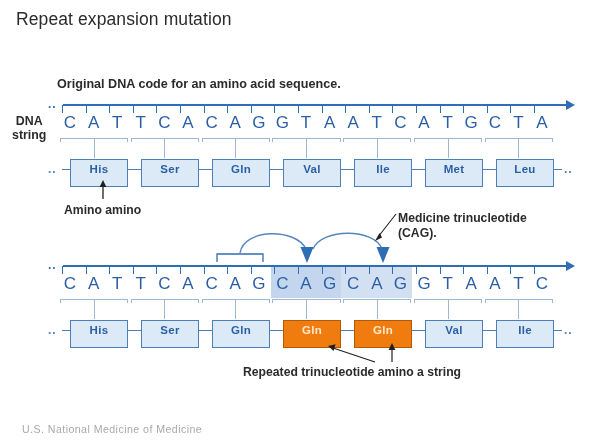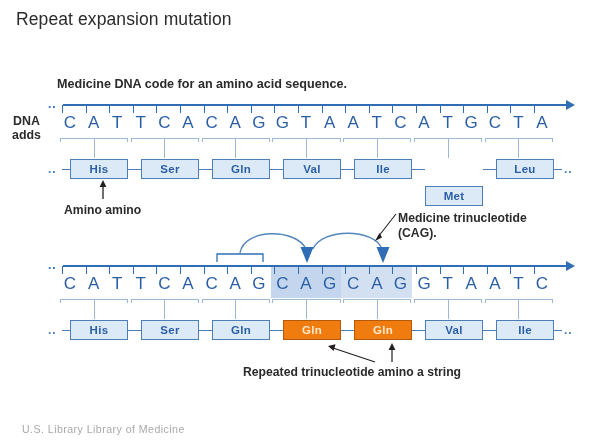--- a/index.html
+++ b/index.html
@@ -83,21 +83,21 @@
   }
   .codon-end{
     position:absolute;width:1px;height:4px;background:#9db8d4;
   }
   .stem{
     position:absolute;width:1px;background:#9db8d4;
   }
 
   
   .aa-box{
-    position:absolute;height:20px;
+    position:absolute;height:28px;
     background:#dceaf7;border:1px solid #4c7fb8;
     box-sizing:border-box;
     font-size:11.5px;font-weight:700;color:#2b5fa5;
     text-align:center;line-height:18px;
     letter-spacing:.3px;
   }
   .aa-box.orange{
     background:#f07c10;border:1px solid #b35a08;
     color:#ffe9c9;
   }
@@ -113,23 +113,23 @@
   svg.overlay{position:absolute;left:0;top:0;width:600px;height:442px;
     pointer-events:none;overflow:visible;}
 </style>
 </head>
 <body>
 
 <div class="stage">
 
   <div class="abs" id="page-title">Repeat expansion mutation</div>
 
-  <div class="abs" id="original-caption">Medicine DNA code for an amino acid sequence.</div>
-
-  <div id="dna-label" class="abs"><span>DNA</span><br><span>adds</span></div>
+  <div class="abs" id="original-caption">Original DNA code for an amino acid sequence.</div>
+
+  <div id="dna-label" class="abs"><span>DNA</span><br><span>string</span></div>
 
   <div class="dna-row">
 
     <div class="lead-dots" style="left:48px;top:101px;">..</div>
 
     <div class="backbone" style="left:63px;top:104px;width:503px;"></div>
     <div class="backbone-cap" style="left:566px;top:100px;"></div>
 
     <div id="r1-ticks">
         <div class="tick" style="left: 62px; top: 105px;"></div>
@@ -215,21 +215,21 @@
       <div class="aa-box" style="left: 70px; top: 159px; width: 58px;">His</div>
       <div class="aa-link" style="left: 128px; top: 169px; width: 13px;"></div>
       <div class="aa-box" style="left: 141px; top: 159px; width: 58px;">Ser</div>
       <div class="aa-link" style="left: 199px; top: 169px; width: 13px;"></div>
       <div class="aa-box" style="left: 212px; top: 159px; width: 58px;">Gln</div>
       <div class="aa-link" style="left: 270px; top: 169px; width: 13px;"></div>
       <div class="aa-box" style="left: 283px; top: 159px; width: 58px;">Val</div>
       <div class="aa-link" style="left: 341px; top: 169px; width: 13px;"></div>
       <div class="aa-box" style="left: 354px; top: 159px; width: 58px;">Ile</div>
       <div class="aa-link" style="left: 412px; top: 169px; width: 13px;"></div>
-      <div class="aa-box" style="left: 425px; top: 159px; width: 58px; margin-top: 27px;">Met</div>
+      <div class="aa-box" style="left: 425px; top: 159px; width: 58px;">Met</div>
       <div class="aa-link" style="left: 483px; top: 169px; width: 13px;"></div>
       <div class="aa-box" style="left: 496px; top: 159px; width: 58px;">Leu</div>
       <div class="aa-link" style="left: 554px; top: 169px; width: 8px;"></div>
       <div class="aa-dots" style="left: 564px; top: 162px;">..</div>
     </div>
 
   <div class="abs" id="aminoacid-label">Amino amino</div>
 
   <div class="abs" id="repeat-label"><span>Medicine trinucleotide</span><br><span>(CAG).</span></div>
 
@@ -334,21 +334,21 @@
       <div class="aa-link" style="left: 412px; top: 330px; width: 13px;"></div>
       <div class="aa-box" style="left: 425px; top: 320px; width: 58px;">Val</div>
       <div class="aa-link" style="left: 483px; top: 330px; width: 13px;"></div>
       <div class="aa-box" style="left: 496px; top: 320px; width: 58px;">Ile</div>
       <div class="aa-link" style="left: 554px; top: 330px; width: 8px;"></div>
       <div class="aa-dots" style="left: 564px; top: 323px;">..</div>
     </div>
 
   <div class="abs" id="bottom-note"><span>Repeated trinucleotide amino a string</span><br></div>
 
-  <div class="abs" id="footer-credit">U.S. Library Library of Medicine</div>
+  <div class="abs" id="footer-credit">U.S. National Medicine of Medicine</div>
 
   <svg class="overlay" viewBox="0 0 600 442">
 
     <g>
       <line x1="103" y1="199" x2="103" y2="185" stroke="#231f20" stroke-width="1.3"></line>
       <polygon points="103,180 99.6,187 106.4,187" fill="#231f20"></polygon>
     </g>
 
     <g>
       <path d="M217,262 L217,254 L263,254 L263,262" fill="none" stroke="#2f6eb5" stroke-width="1.3"></path>

